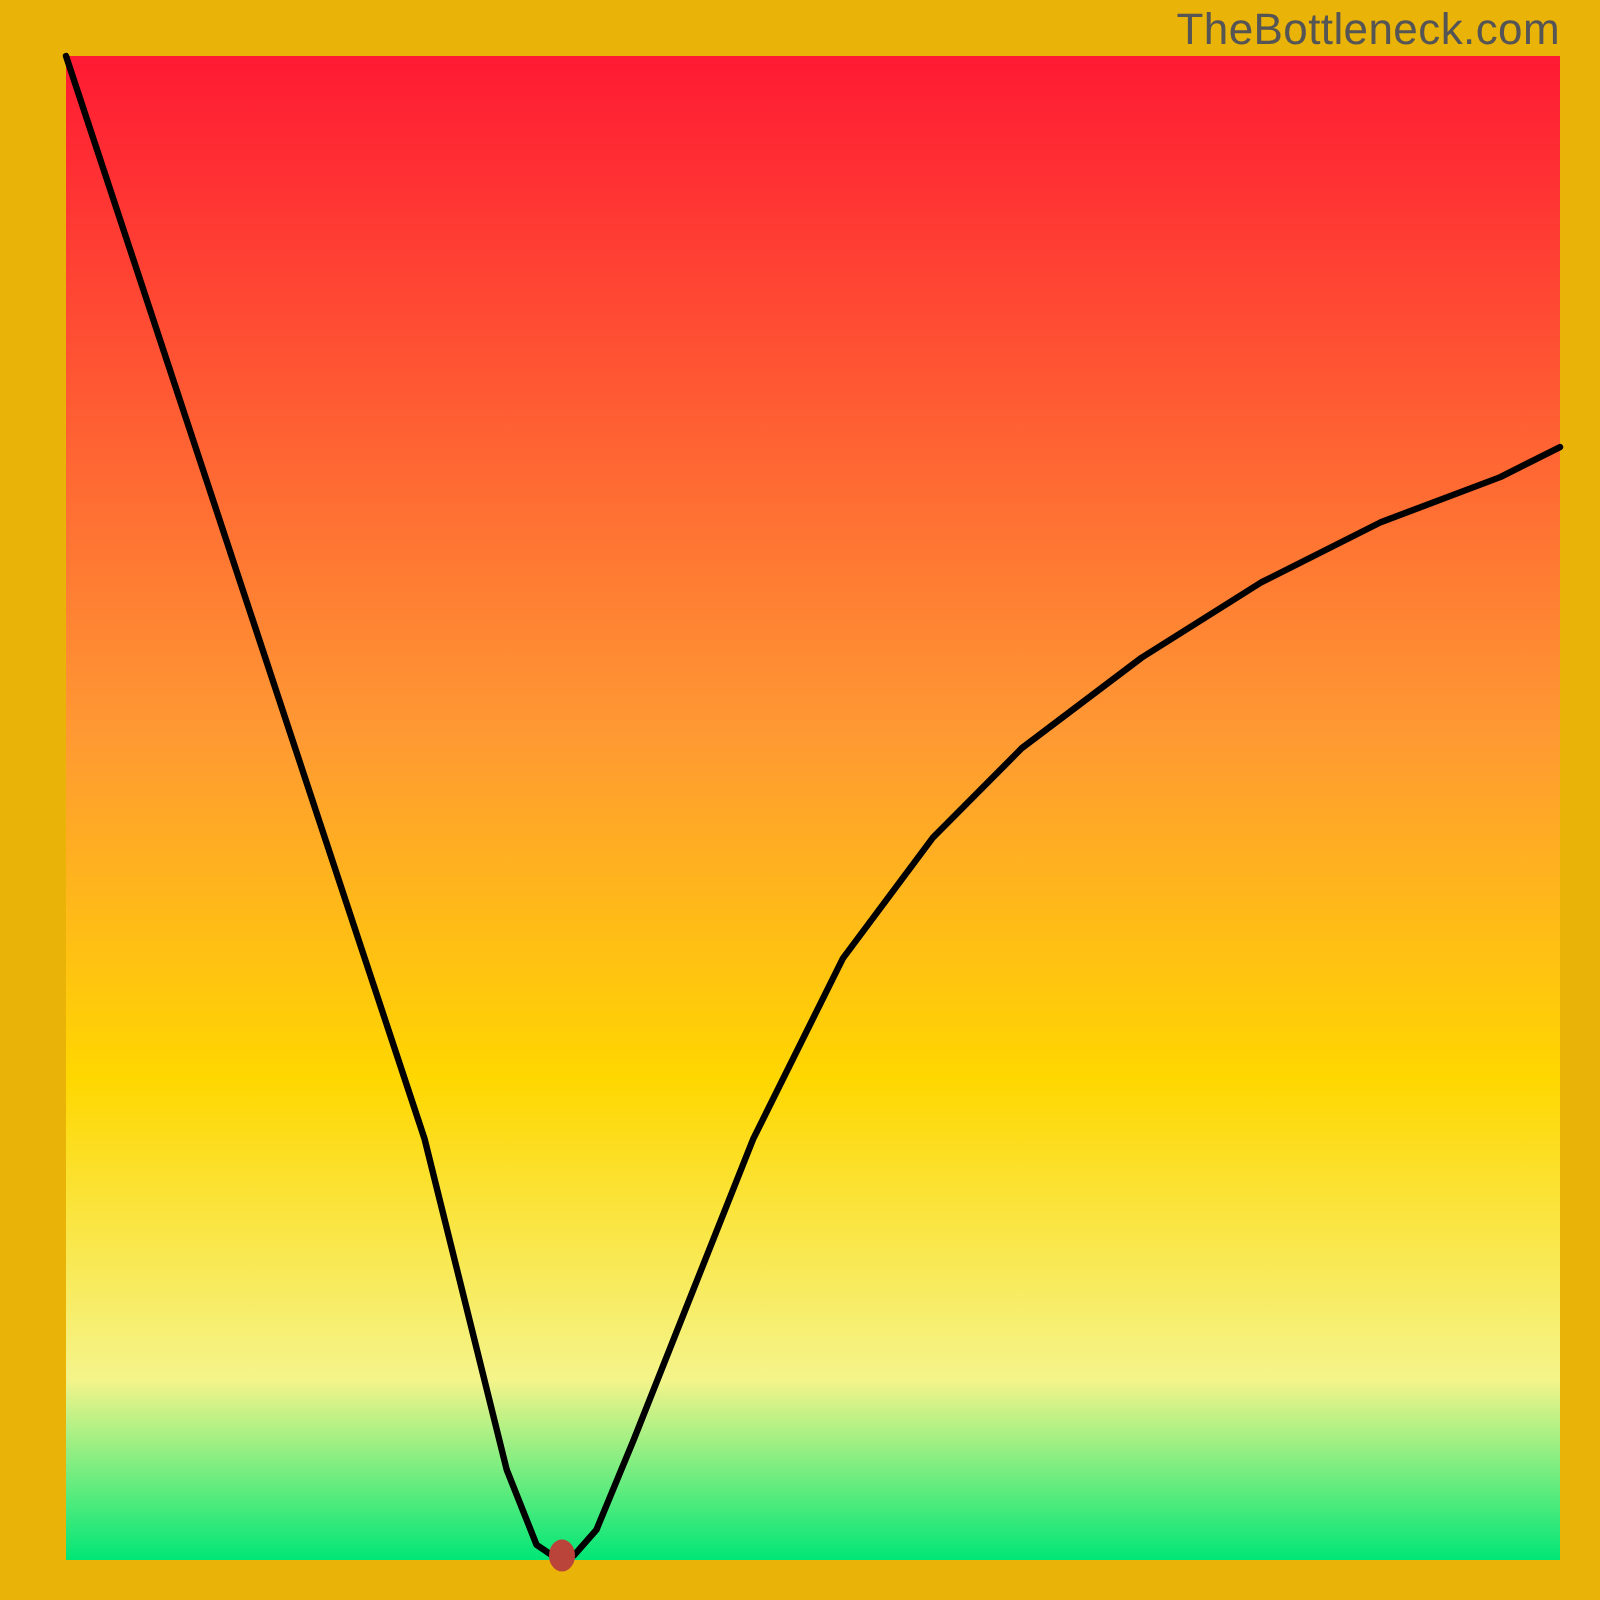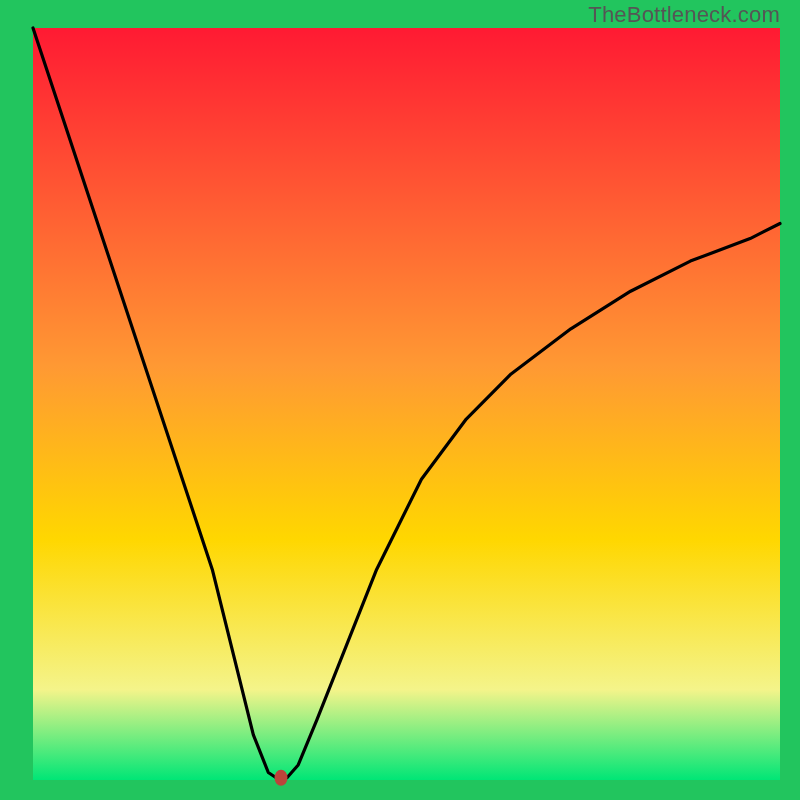--- a/index.html
+++ b/index.html
@@ -10,21 +10,21 @@
     background: #000;
     overflow: hidden;
     font-family: Arial, sans-serif;
   }
   .frame {
     position: absolute;
     left: 0;
     top: 0;
     width: 800px;
     height: 800px;
-    background: #22c55e;
+    background: #eab308;
   }
   .watermark {
     position: absolute;
     top: 2px;
     right: 20px;
     color: #555;
     font-size: 22px;
     font-weight: 500;
     letter-spacing: 0.2px;
     z-index: 5;

